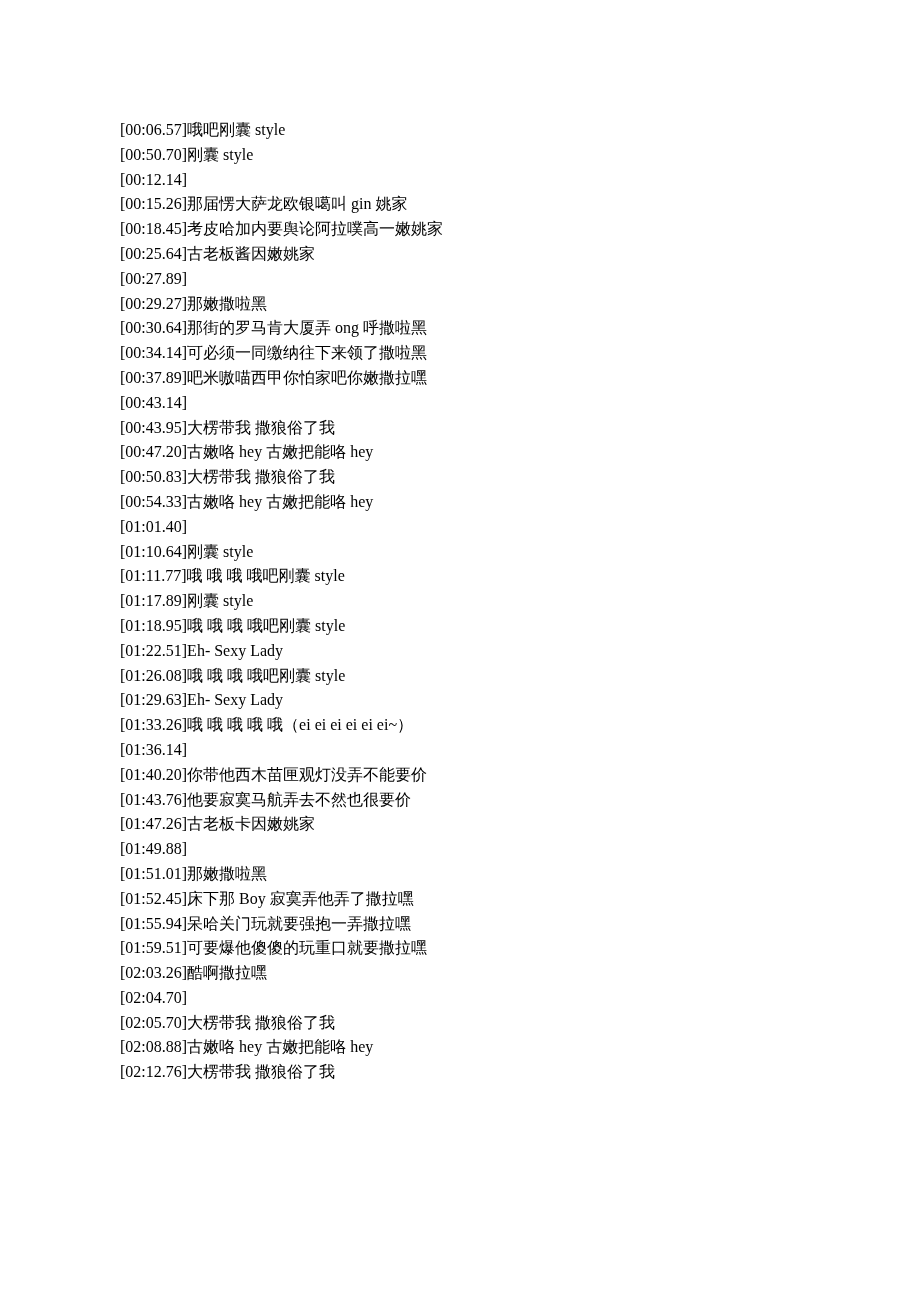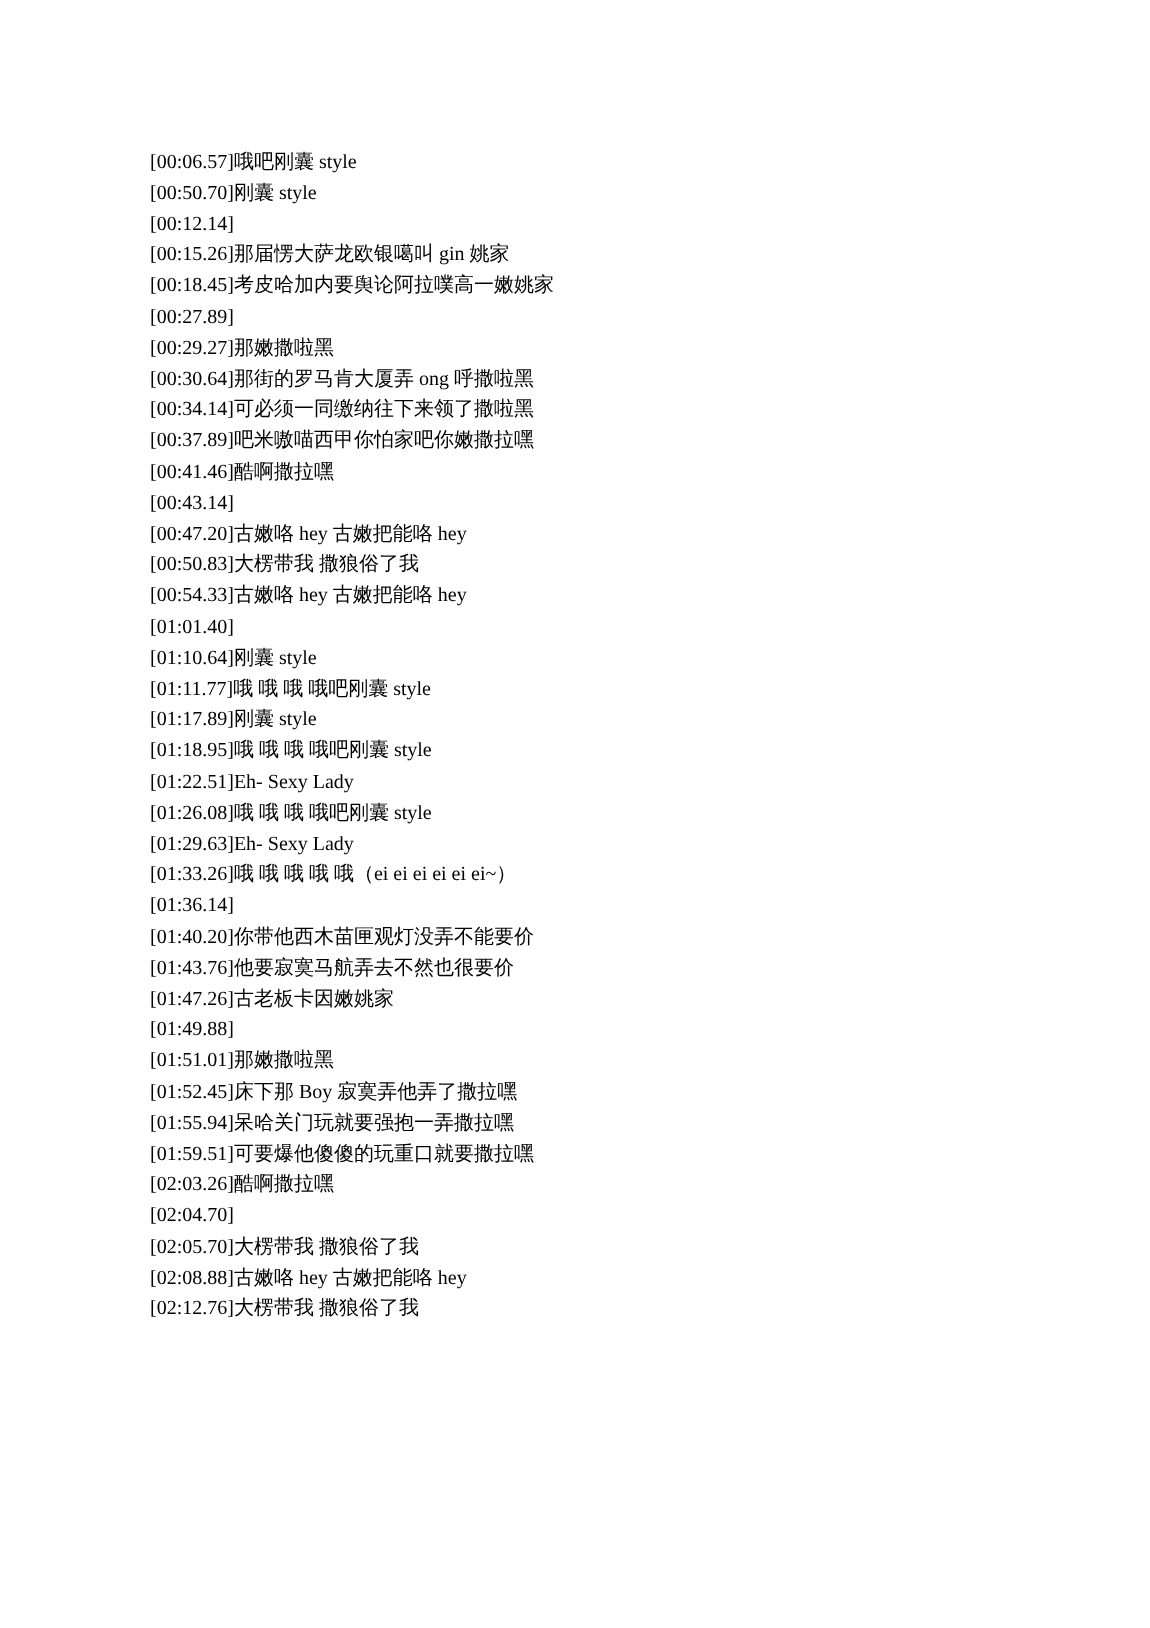--- a/index.html
+++ b/index.html
@@ -22,27 +22,28 @@
 </head>
 <body>
 
 <div class="page">
   <div id="lyrics-container">
       <div class="lyric-line"><span>[00:06.57]</span><span>哦吧刚囊 style</span></div>
       <div class="lyric-line"><span>[00:50.70]</span><span>刚囊 style</span></div>
       <div class="lyric-line"><span>[00:12.14]</span><span></span></div>
       <div class="lyric-line"><span>[00:15.26]</span><span>那届愣大萨龙欧银噶叫 gin 姚家</span></div>
       <div class="lyric-line"><span>[00:18.45]</span><span>考皮哈加内要舆论阿拉噗高一嫩姚家</span></div>
+      <div class="lyric-line"><span>[00:25.64]</span><span>古老板酱因嫩姚家</span></div>
       <div class="lyric-line"><span>[00:27.89]</span><span></span></div>
       <div class="lyric-line"><span>[00:29.27]</span><span>那嫩撒啦黑</span></div>
       <div class="lyric-line"><span>[00:30.64]</span><span>那街的罗马肯大厦弄 ong  呼撒啦黑</span></div>
       <div class="lyric-line"><span>[00:34.14]</span><span>可必须一同缴纳往下来领了撒啦黑</span></div>
       <div class="lyric-line"><span>[00:37.89]</span><span>吧米嗷喵西甲你怕家吧你嫩撒拉嘿</span></div>
-      <div class="lyric-line"><span>[00:41.46]</span><span>酷啊撒拉嘿</span></div>
       <div class="lyric-line"><span>[00:43.14]</span><span></span></div>
+      <div class="lyric-line"><span>[00:43.95]</span><span>大楞带我 撒狼俗了我</span></div>
       <div class="lyric-line"><span>[00:47.20]</span><span>古嫩咯 hey  古嫩把能咯 hey</span></div>
       <div class="lyric-line"><span>[00:50.83]</span><span>大楞带我  撒狼俗了我</span></div>
       <div class="lyric-line"><span>[00:54.33]</span><span>古嫩咯 hey  古嫩把能咯 hey</span></div>
       <div class="lyric-line"><span>[01:01.40]</span><span></span></div>
       <div class="lyric-line"><span>[01:10.64]</span><span>刚囊 style</span></div>
       <div class="lyric-line"><span>[01:11.77]</span><span>哦  哦  哦  哦吧刚囊 style</span></div>
       <div class="lyric-line"><span>[01:17.89]</span><span>刚囊 style</span></div>
       <div class="lyric-line"><span>[01:18.95]</span><span>哦  哦  哦  哦吧刚囊 style</span></div>
       <div class="lyric-line"><span>[01:22.51]</span><span>Eh- Sexy Lady</span></div>
       <div class="lyric-line"><span>[01:26.08]</span><span>哦  哦  哦  哦吧刚囊 style</span></div>

